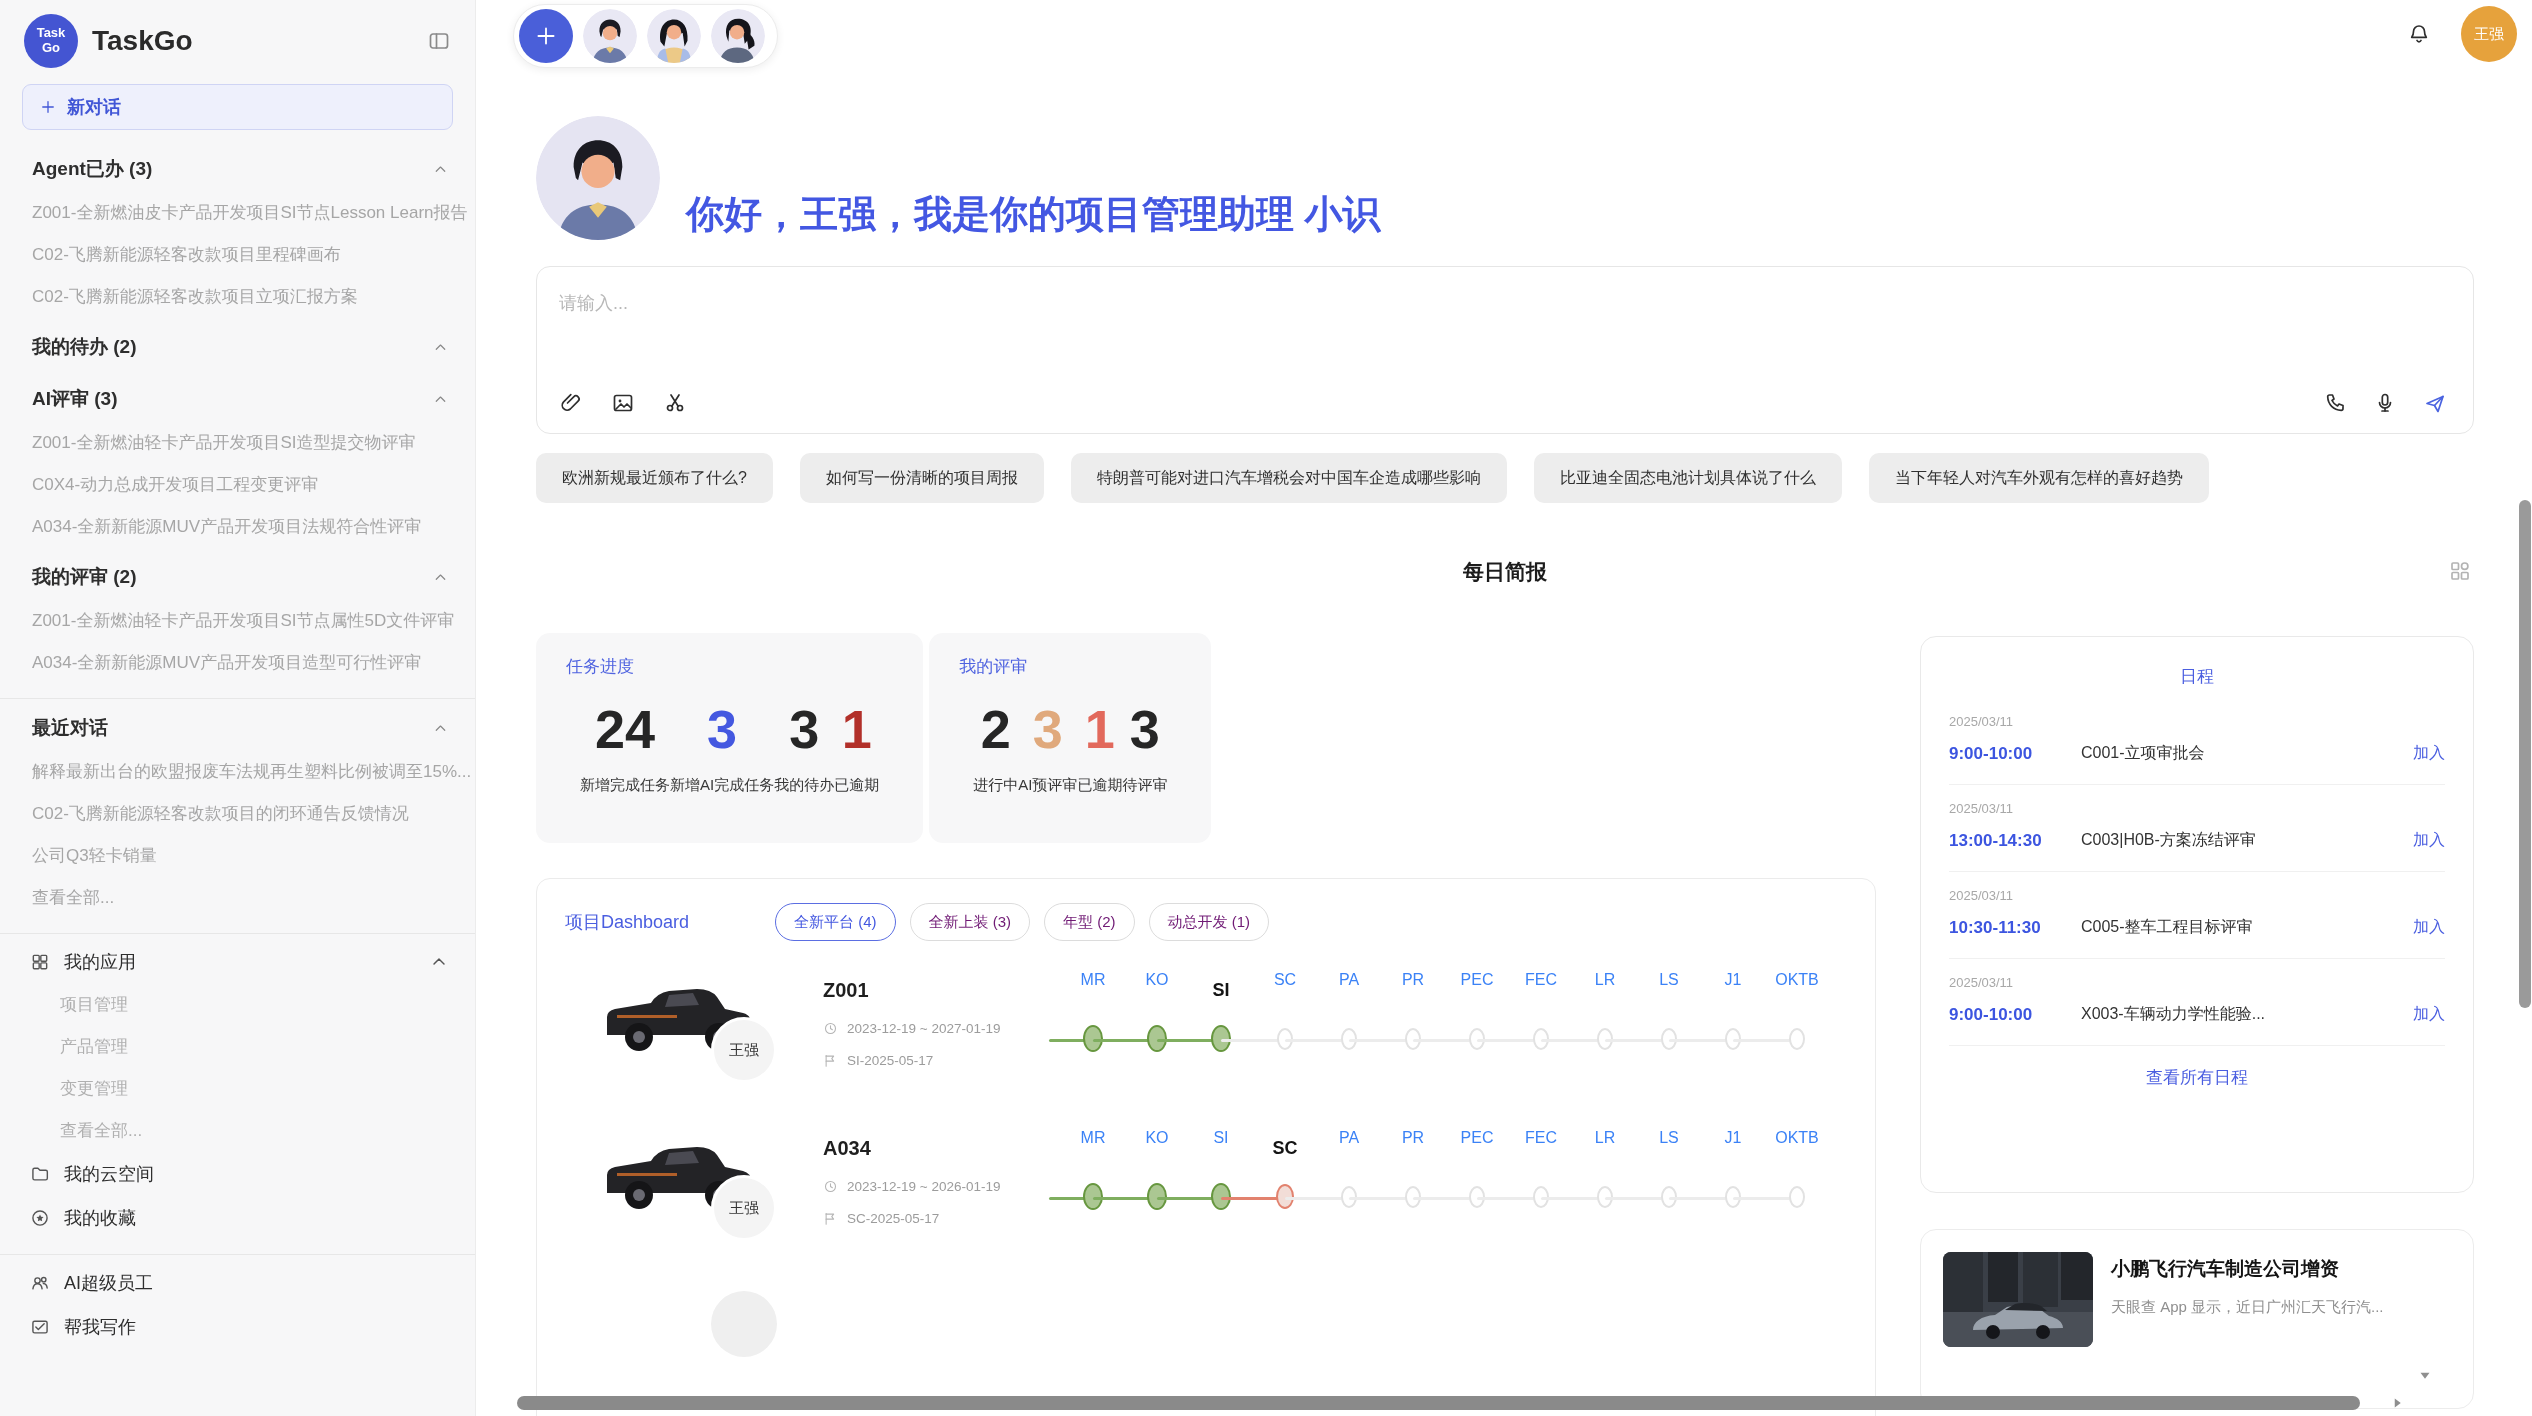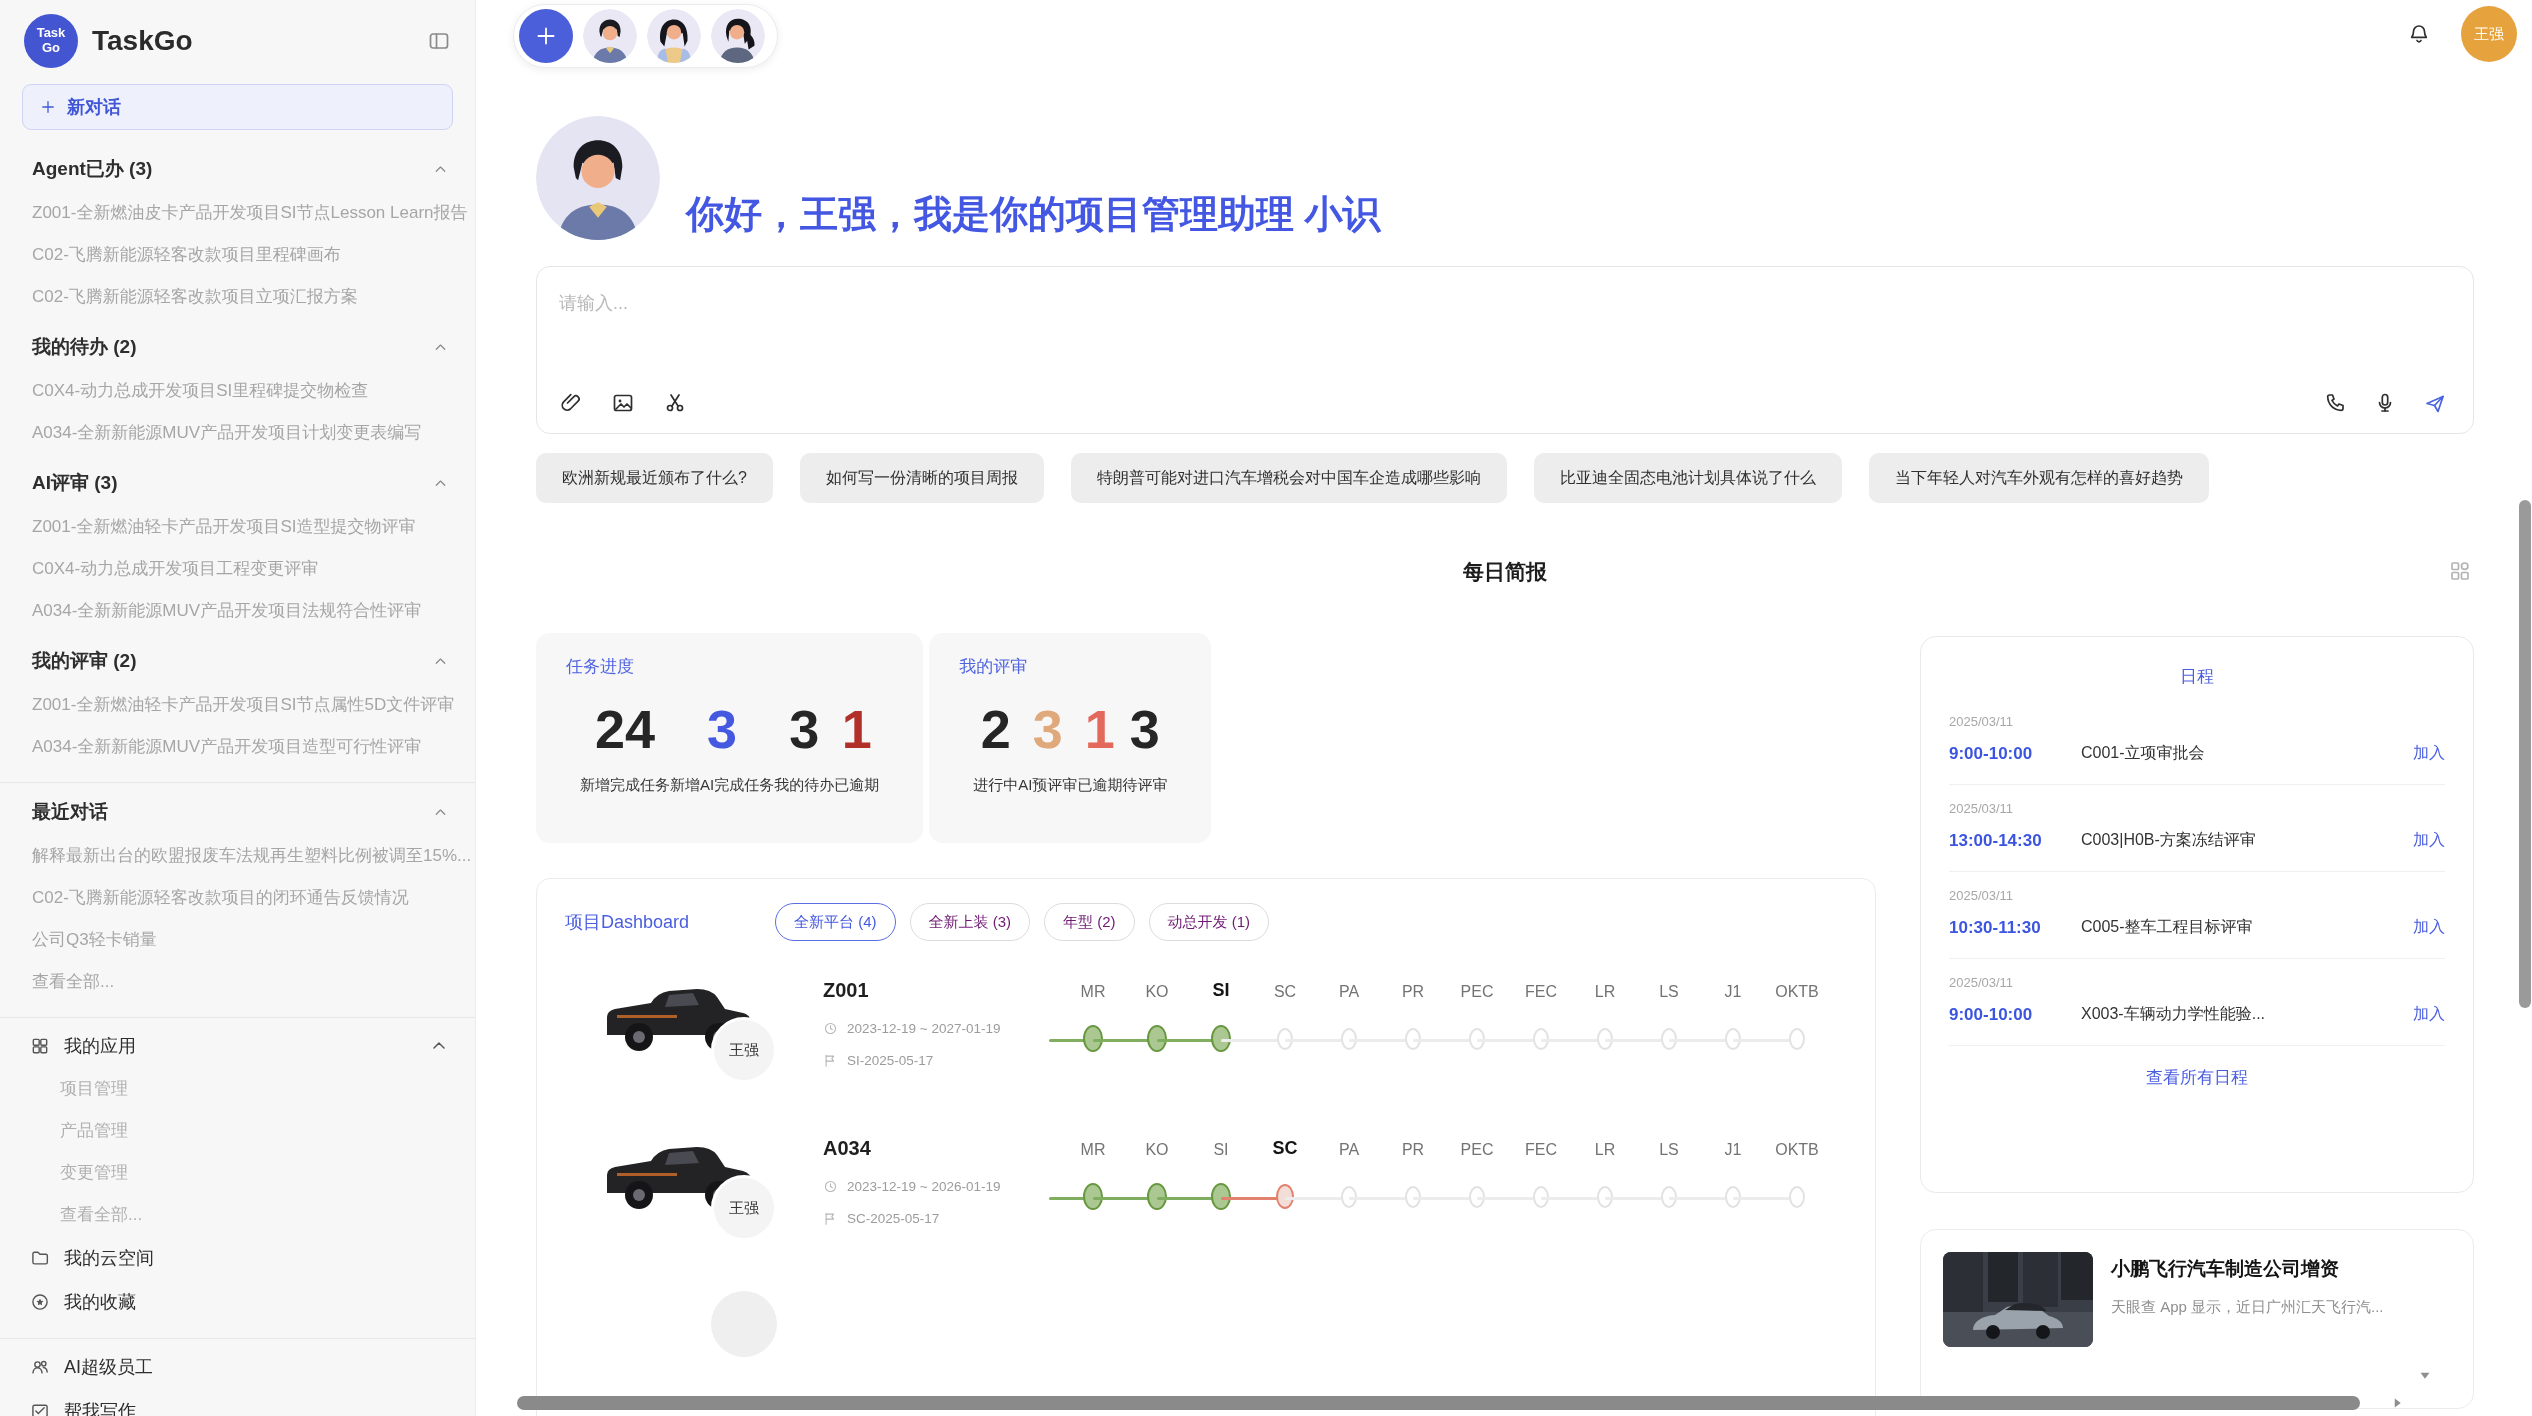--- a/index.html
+++ b/index.html
@@ -81,21 +81,21 @@
   .proj-row { position:relative; height:150px; margin-top:8px; }
   .proj-row:first-of-type { margin-top:28px; }
   .truck { position:absolute; left:34px; top:2px; width:160px; height:100px; }
   .owner-badge { position:absolute; left:146px; top:48px; width:66px; height:66px; border-radius:50%; background:#f4f4f4; border:3px solid #fff; display:flex; align-items:center; justify-content:center; font-size:15px; color:#333; }
   .proj-code { position:absolute; left:258px; top:10px; font-size:20px; font-weight:700; color:#1f1f1f; }
   .proj-meta { position:absolute; left:258px; display:flex; align-items:center; gap:9px; font-size:13.5px; color:#9c9c9c; }
   .proj-meta .icon { font-size:15px; color:#b5b5b5; }
   .pm1 { top:52px;text-align:center; } .pm2 { top:84px; }
   .ms-wrap { position:absolute; left:496px; top:0; display:flex; }
   .ms-cell { position:relative; width:64px; height:120px; }
-  .ms-label { position:absolute; top:14px; width:100%; text-align:center; font-size:16px; color:#737373; }
+  .ms-label { position:absolute; top:2px; width:100%; text-align:center; font-size:16px; color:#3b82f6; }
   .ms-label[data-em="true"] { color:#141414; font-weight:700; font-size:18px; top:11px; }
   .ms-line { position:absolute; top:70px; height:3px; border-radius:2px; }
   .ms-line[data-line="green"] { left:-32px; width:64px; background:#7fae5f; }
   .ms-line[data-line="lead"]  { left:-12px; width:44px; background:#7fae5f; }
   .ms-line[data-line="gray"]  { left:-32px; width:64px; background:#ececec; }
   .ms-line[data-line="red"]   { left:-32px; width:64px; background:#e2826e; }
   .ms-dot { position:absolute; left:50%; transform:translateX(-50%); border-radius:50%; }
   .ms-dot[data-dot="done"]    { top:56px; width:20px; height:27px; border:2px solid #67973f; background:#abc792; }
   .ms-dot[data-dot="todo"]    { top:59px; width:16px; height:22px; border:2px solid #e2e2e2; background:#fff; }
   .ms-dot[data-dot="overdue"] { top:57px; width:18px; height:25px; border:2px solid #e2826e; background:#f2ddd7; }
@@ -182,26 +182,20 @@
 
           <section class="sb-section">
             <div class="sb-sec-head">
               <span class="sb-sec-title">我的待办 (2)</span>
               <span class="icon chev">
                 <svg viewBox="0 0 24 24">
                   <polyline points="6,14.5 12,8.5 18,14.5"></polyline>
                 </svg>
               </span>
             </div>
-            <div>
-
-                <div class="sb-item">C0X4-动力总成开发项目SI里程碑提交物检查</div>
-
-                <div class="sb-item">A034-全新新能源MUV产品开发项目计划变更表编写</div>
-              </div>
           </section>
 
           <section class="sb-section">
             <div class="sb-sec-head">
               <span class="sb-sec-title">AI评审 (3)</span>
               <span class="icon chev">
                 <svg viewBox="0 0 24 24">
                   <polyline points="6,14.5 12,8.5 18,14.5"></polyline>
                 </svg>
               </span>

